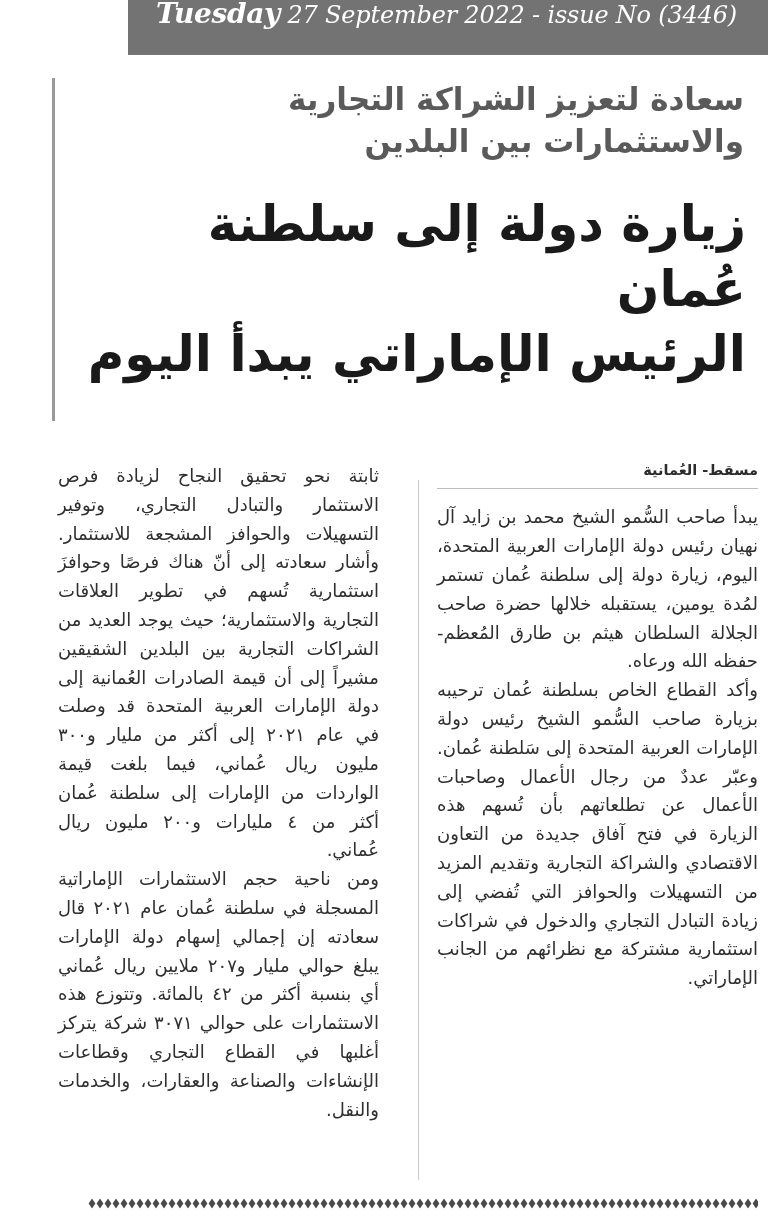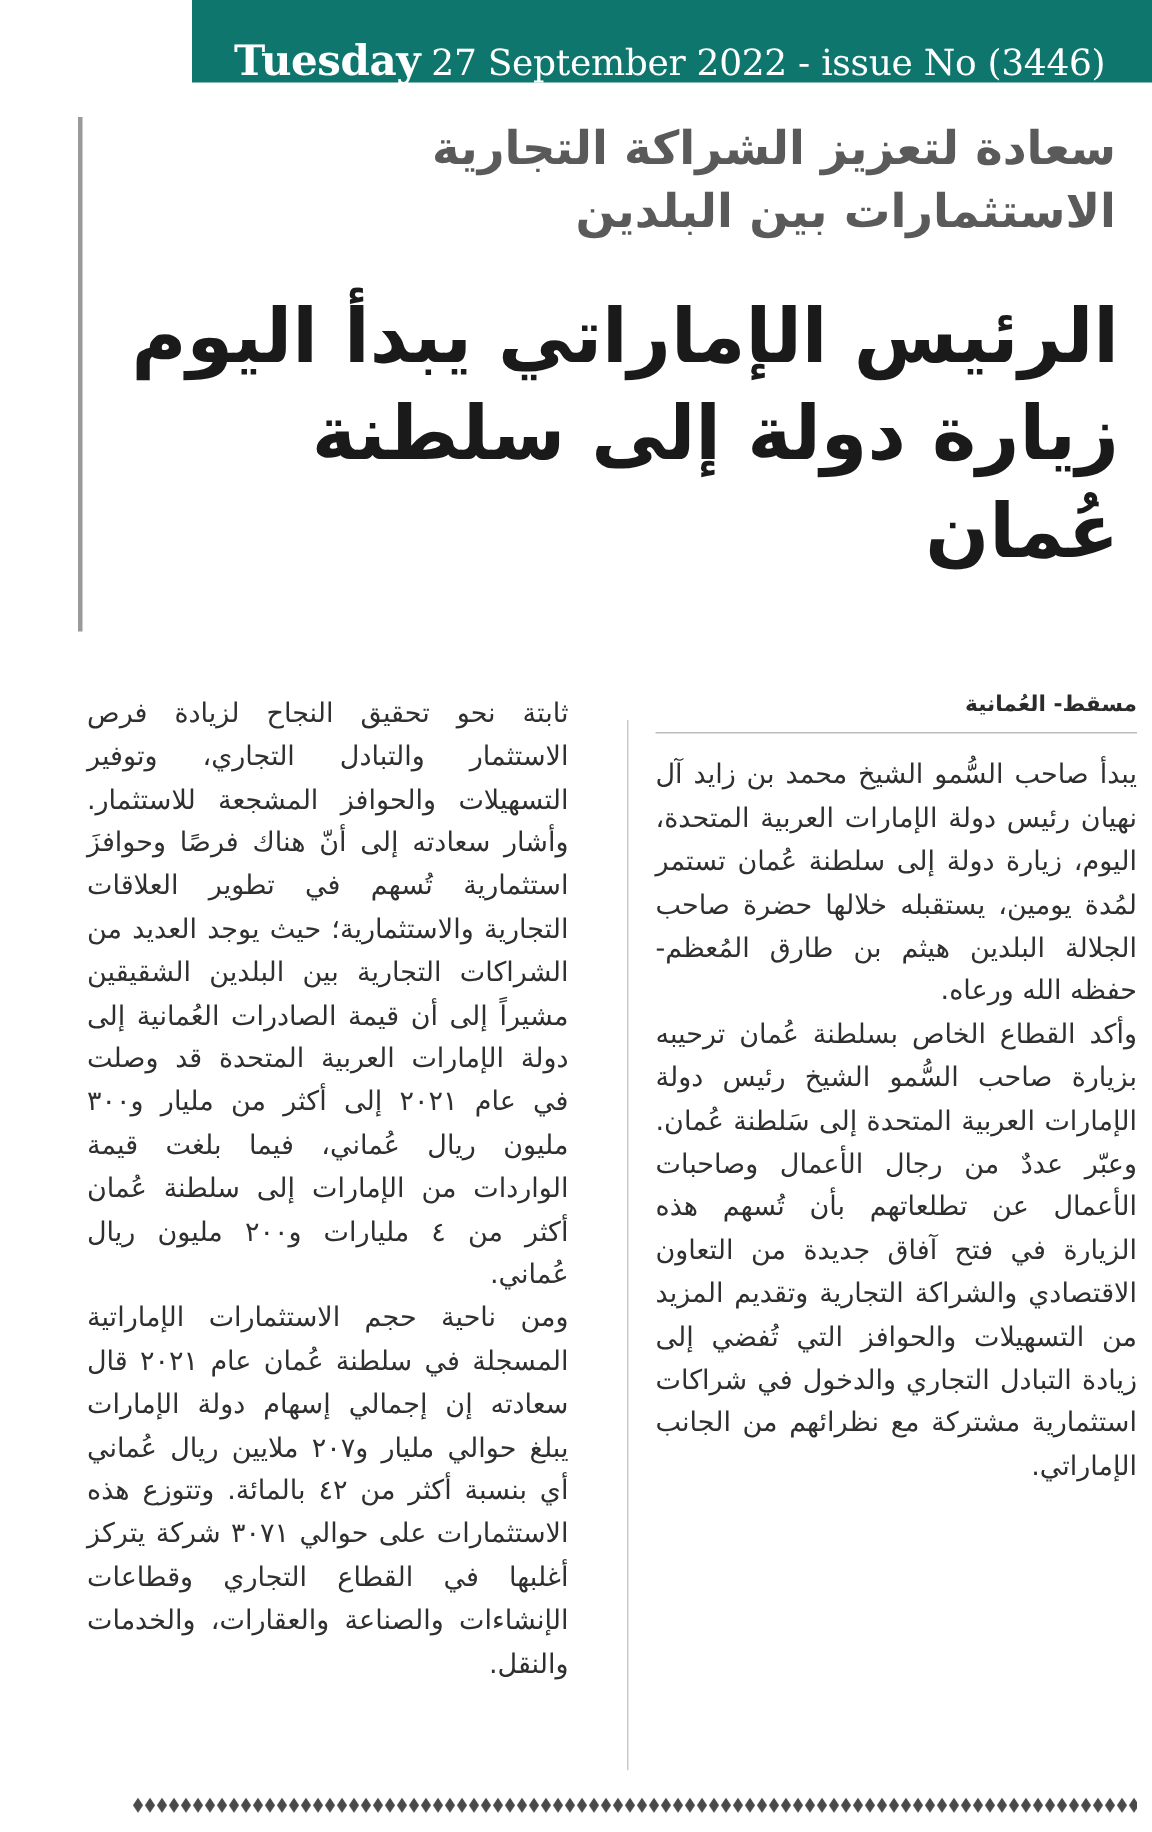--- a/index.html
+++ b/index.html
@@ -17,25 +17,26 @@
     -webkit-font-smoothing: antialiased;
   }
 
   
   .masthead {
     position: absolute;
     top: 0;
     left: 128px;
     right: 0;
     height: 55px;
-    background: #0f766e;
+    background: #737373;
     display: flex;
-    align-items: flex-end;
+    align-items: flex-start;
     justify-content: flex-start;
     direction: ltr;
+    font-style: italic;
   }
   .masthead-inner {
     padding-left: 28px;
     white-space: nowrap;
     color: #ffffff;
     font-family: "DejaVu Serif", "Liberation Serif", serif;
     font-size: 25px;
     line-height: 1;
     letter-spacing: -0.2px;
   }
@@ -154,39 +155,39 @@
 <div class="masthead">
   <div class="masthead-inner">
     <span class="masthead-day">Tuesday</span><span class="masthead-rest"> 27 September 2022 - issue No (3446)</span>
   </div>
 </div>
 
 <div class="headline-block">
 
   <div class="kicker">
     <span class="kicker-line">سعادة لتعزيز الشراكة التجارية</span>
-    <span class="kicker-line">الاستثمارات بين البلدين</span>
+    <span class="kicker-line">والاستثمارات بين البلدين</span>
   </div>
 
   <h1 class="headline">
+    <span class="headline-line">زيارة دولة إلى سلطنة عُمان</span>
     <span class="headline-line">الرئيس الإماراتي يبدأ اليوم</span>
-    <span class="headline-line">زيارة دولة إلى سلطنة عُمان</span>
   </h1>
 
 </div>
 
 <div class="article">
 
   <div class="col-divider"></div>
 
   <div class="col col-right">
     <div class="dateline">مسقط- العُمانية</div>
     <div class="dateline-rule"></div>
     <div class="body-text">
-      <p>يبدأ صاحب السُّمو الشيخ محمد بن زايد آل نهيان رئيس دولة الإمارات العربية المتحدة، اليوم، زيارة دولة إلى سلطنة عُمان تستمر لمُدة يومين، يستقبله خلالها حضرة صاحب الجلالة البلدين هيثم بن طارق المُعظم- حفظه الله ورعاه.</p>
+      <p>يبدأ صاحب السُّمو الشيخ محمد بن زايد آل نهيان رئيس دولة الإمارات العربية المتحدة، اليوم، زيارة دولة إلى سلطنة عُمان تستمر لمُدة يومين، يستقبله خلالها حضرة صاحب الجلالة السلطان هيثم بن طارق المُعظم- حفظه الله ورعاه.</p>
       <p>وأكد القطاع الخاص بسلطنة عُمان ترحيبه بزيارة صاحب السُّمو الشيخ رئيس دولة الإمارات العربية المتحدة إلى سَلطنة عُمان. وعبّر عددٌ من رجال الأعمال وصاحبات الأعمال عن تطلعاتهم بأن تُسهم هذه الزيارة في فتح آفاق جديدة من التعاون الاقتصادي والشراكة التجارية وتقديم المزيد من التسهيلات والحوافز التي تُفضي إلى زيادة التبادل التجاري والدخول في شراكات استثمارية مشتركة مع نظرائهم من الجانب الإماراتي.</p>
     </div>
   </div>
 
   <div class="col col-left">
     <div class="body-text">
       <p>ثابتة نحو تحقيق النجاح لزيادة فرص الاستثمار والتبادل التجاري، وتوفير التسهيلات والحوافز المشجعة للاستثمار. وأشار سعادته إلى أنّ هناك فرصًا وحوافزَ استثمارية تُسهم في تطوير العلاقات التجارية والاستثمارية؛ حيث يوجد العديد من الشراكات التجارية بين البلدين الشقيقين مشيراً إلى أن قيمة الصادرات العُمانية إلى دولة الإمارات العربية المتحدة قد وصلت في عام ٢٠٢١ إلى أكثر من مليار و٣٠٠ مليون ريال عُماني، فيما بلغت قيمة الواردات من الإمارات إلى سلطنة عُمان أكثر من ٤ مليارات و٢٠٠ مليون ريال عُماني.</p>
       <p>ومن ناحية حجم الاستثمارات الإماراتية المسجلة في سلطنة عُمان عام ٢٠٢١ قال سعادته إن إجمالي إسهام دولة الإمارات يبلغ حوالي مليار و٢٠٧ ملايين ريال عُماني أي بنسبة أكثر من ٤٢ بالمائة. وتتوزع هذه الاستثمارات على حوالي ٣٠٧١ شركة يتركز أغلبها في القطاع التجاري وقطاعات الإنشاءات والصناعة والعقارات، والخدمات والنقل.</p>
     </div>
   </div>

